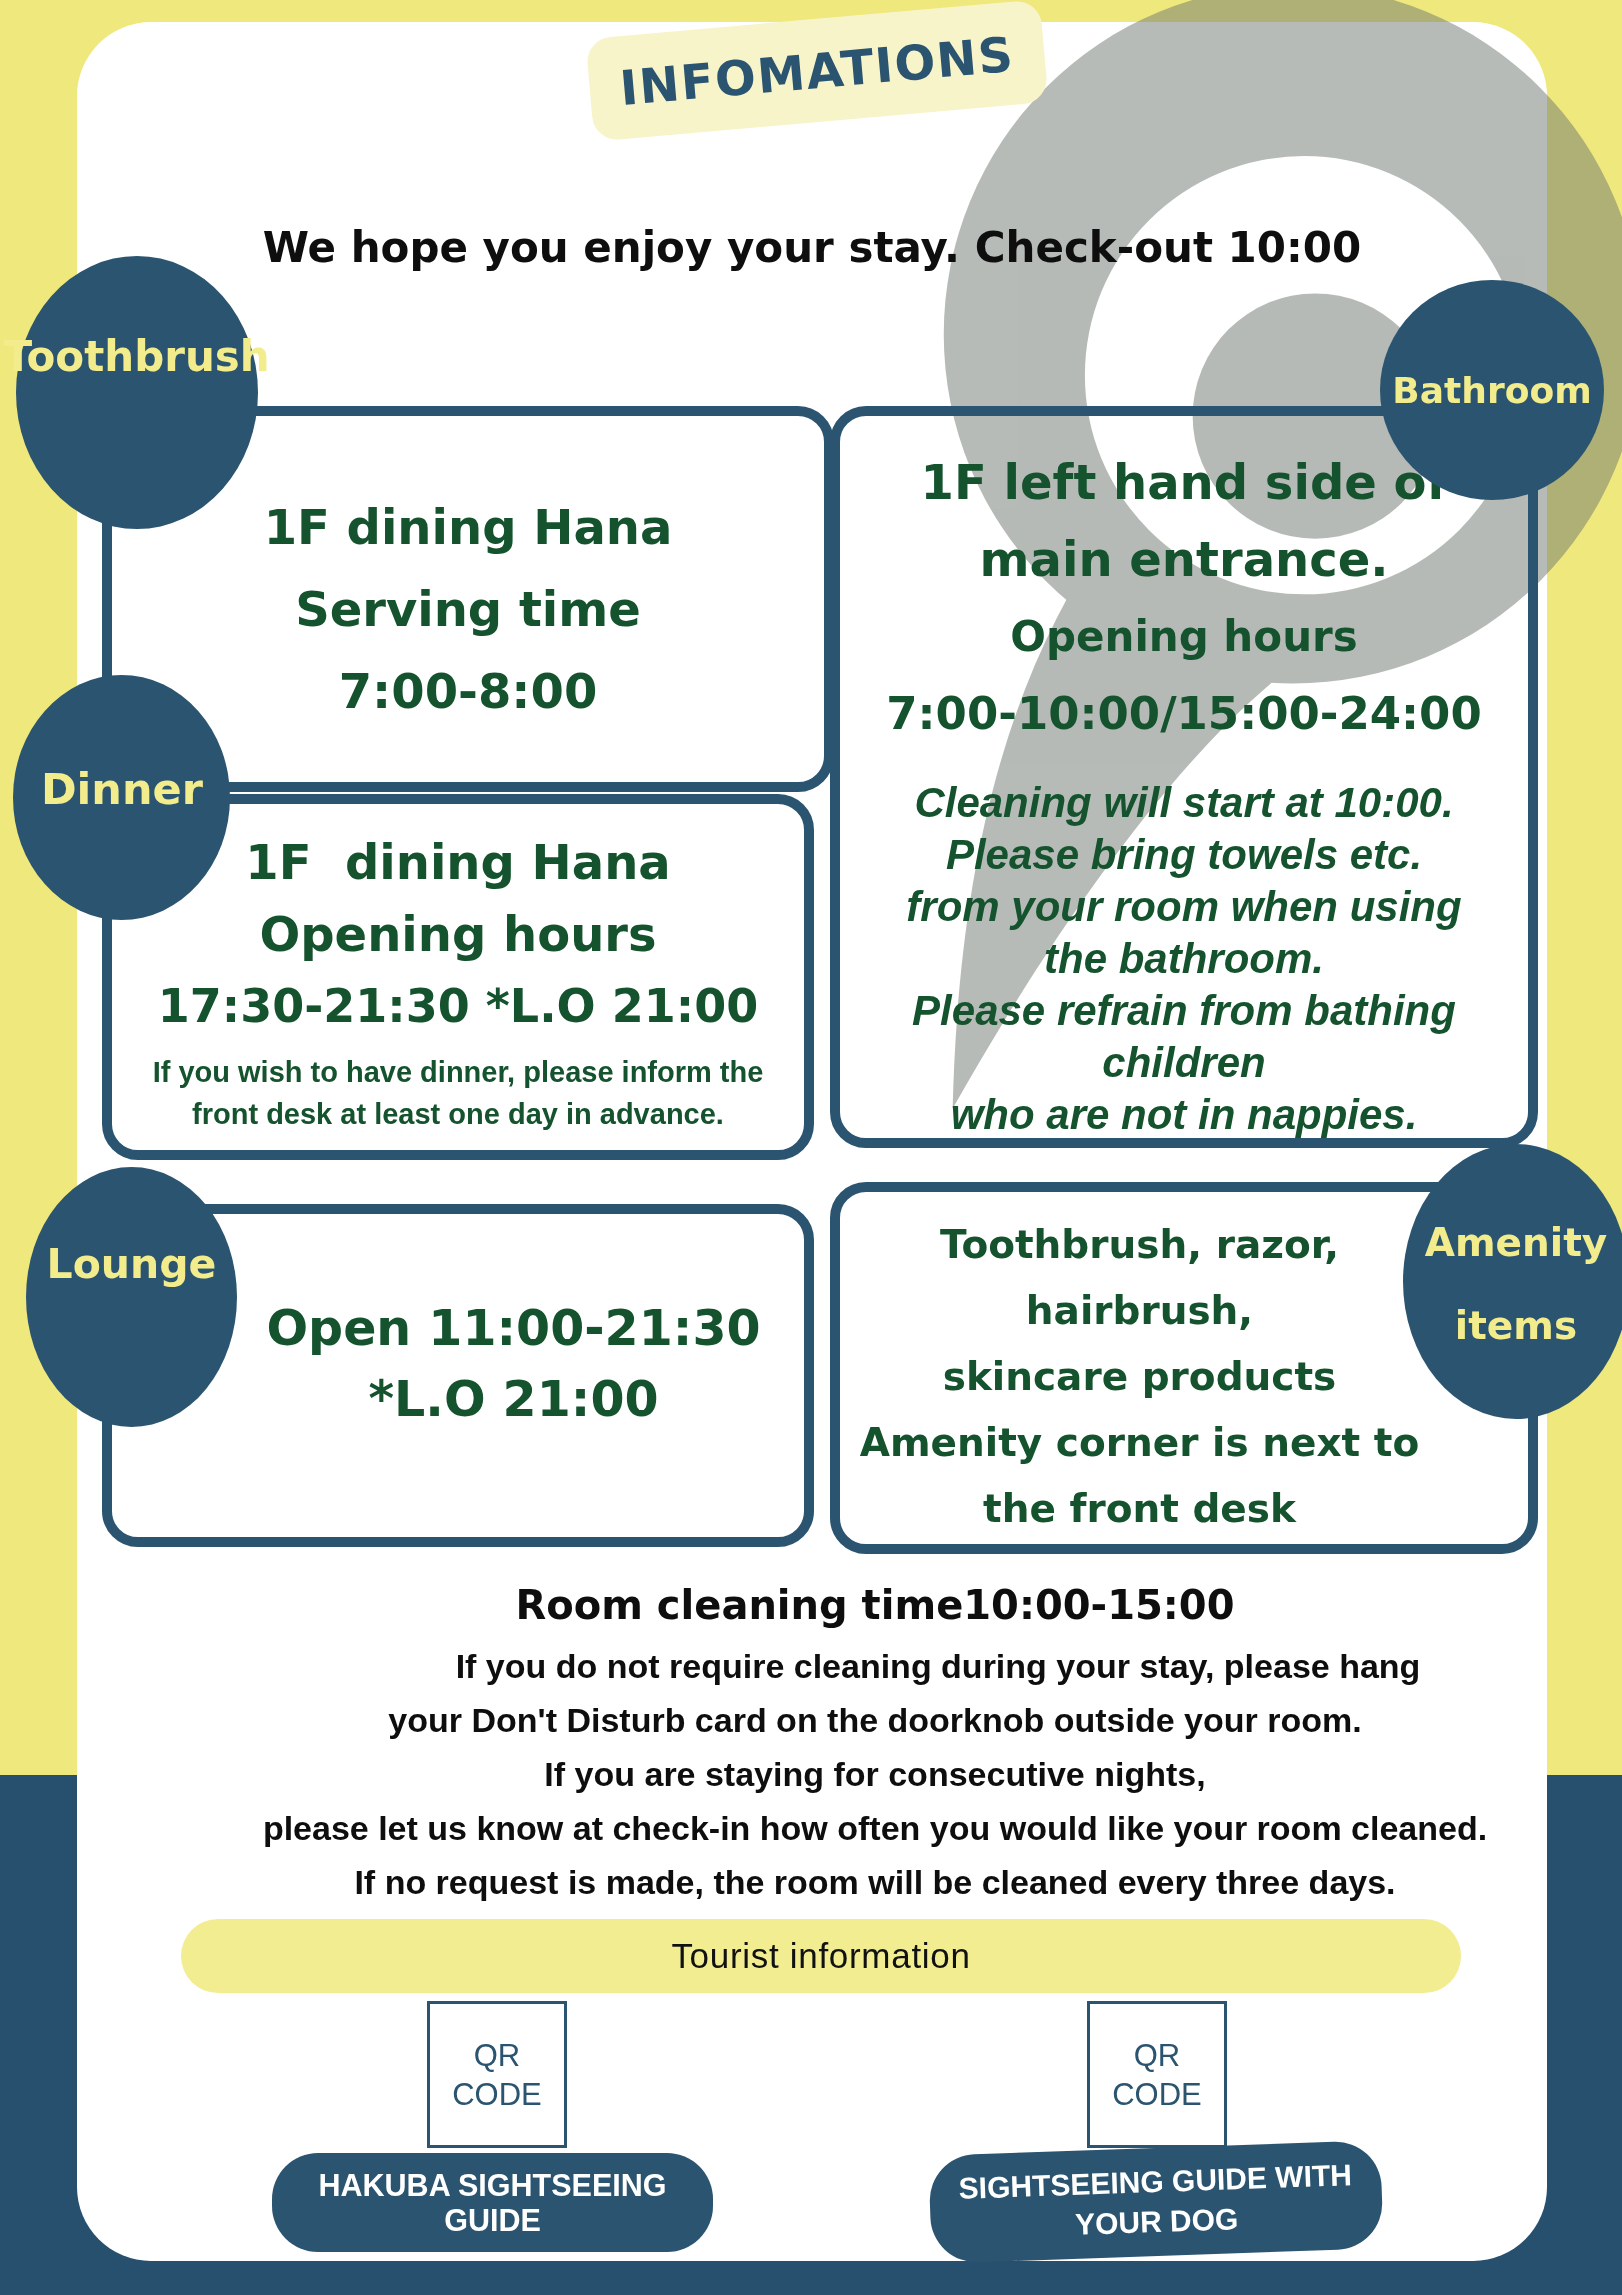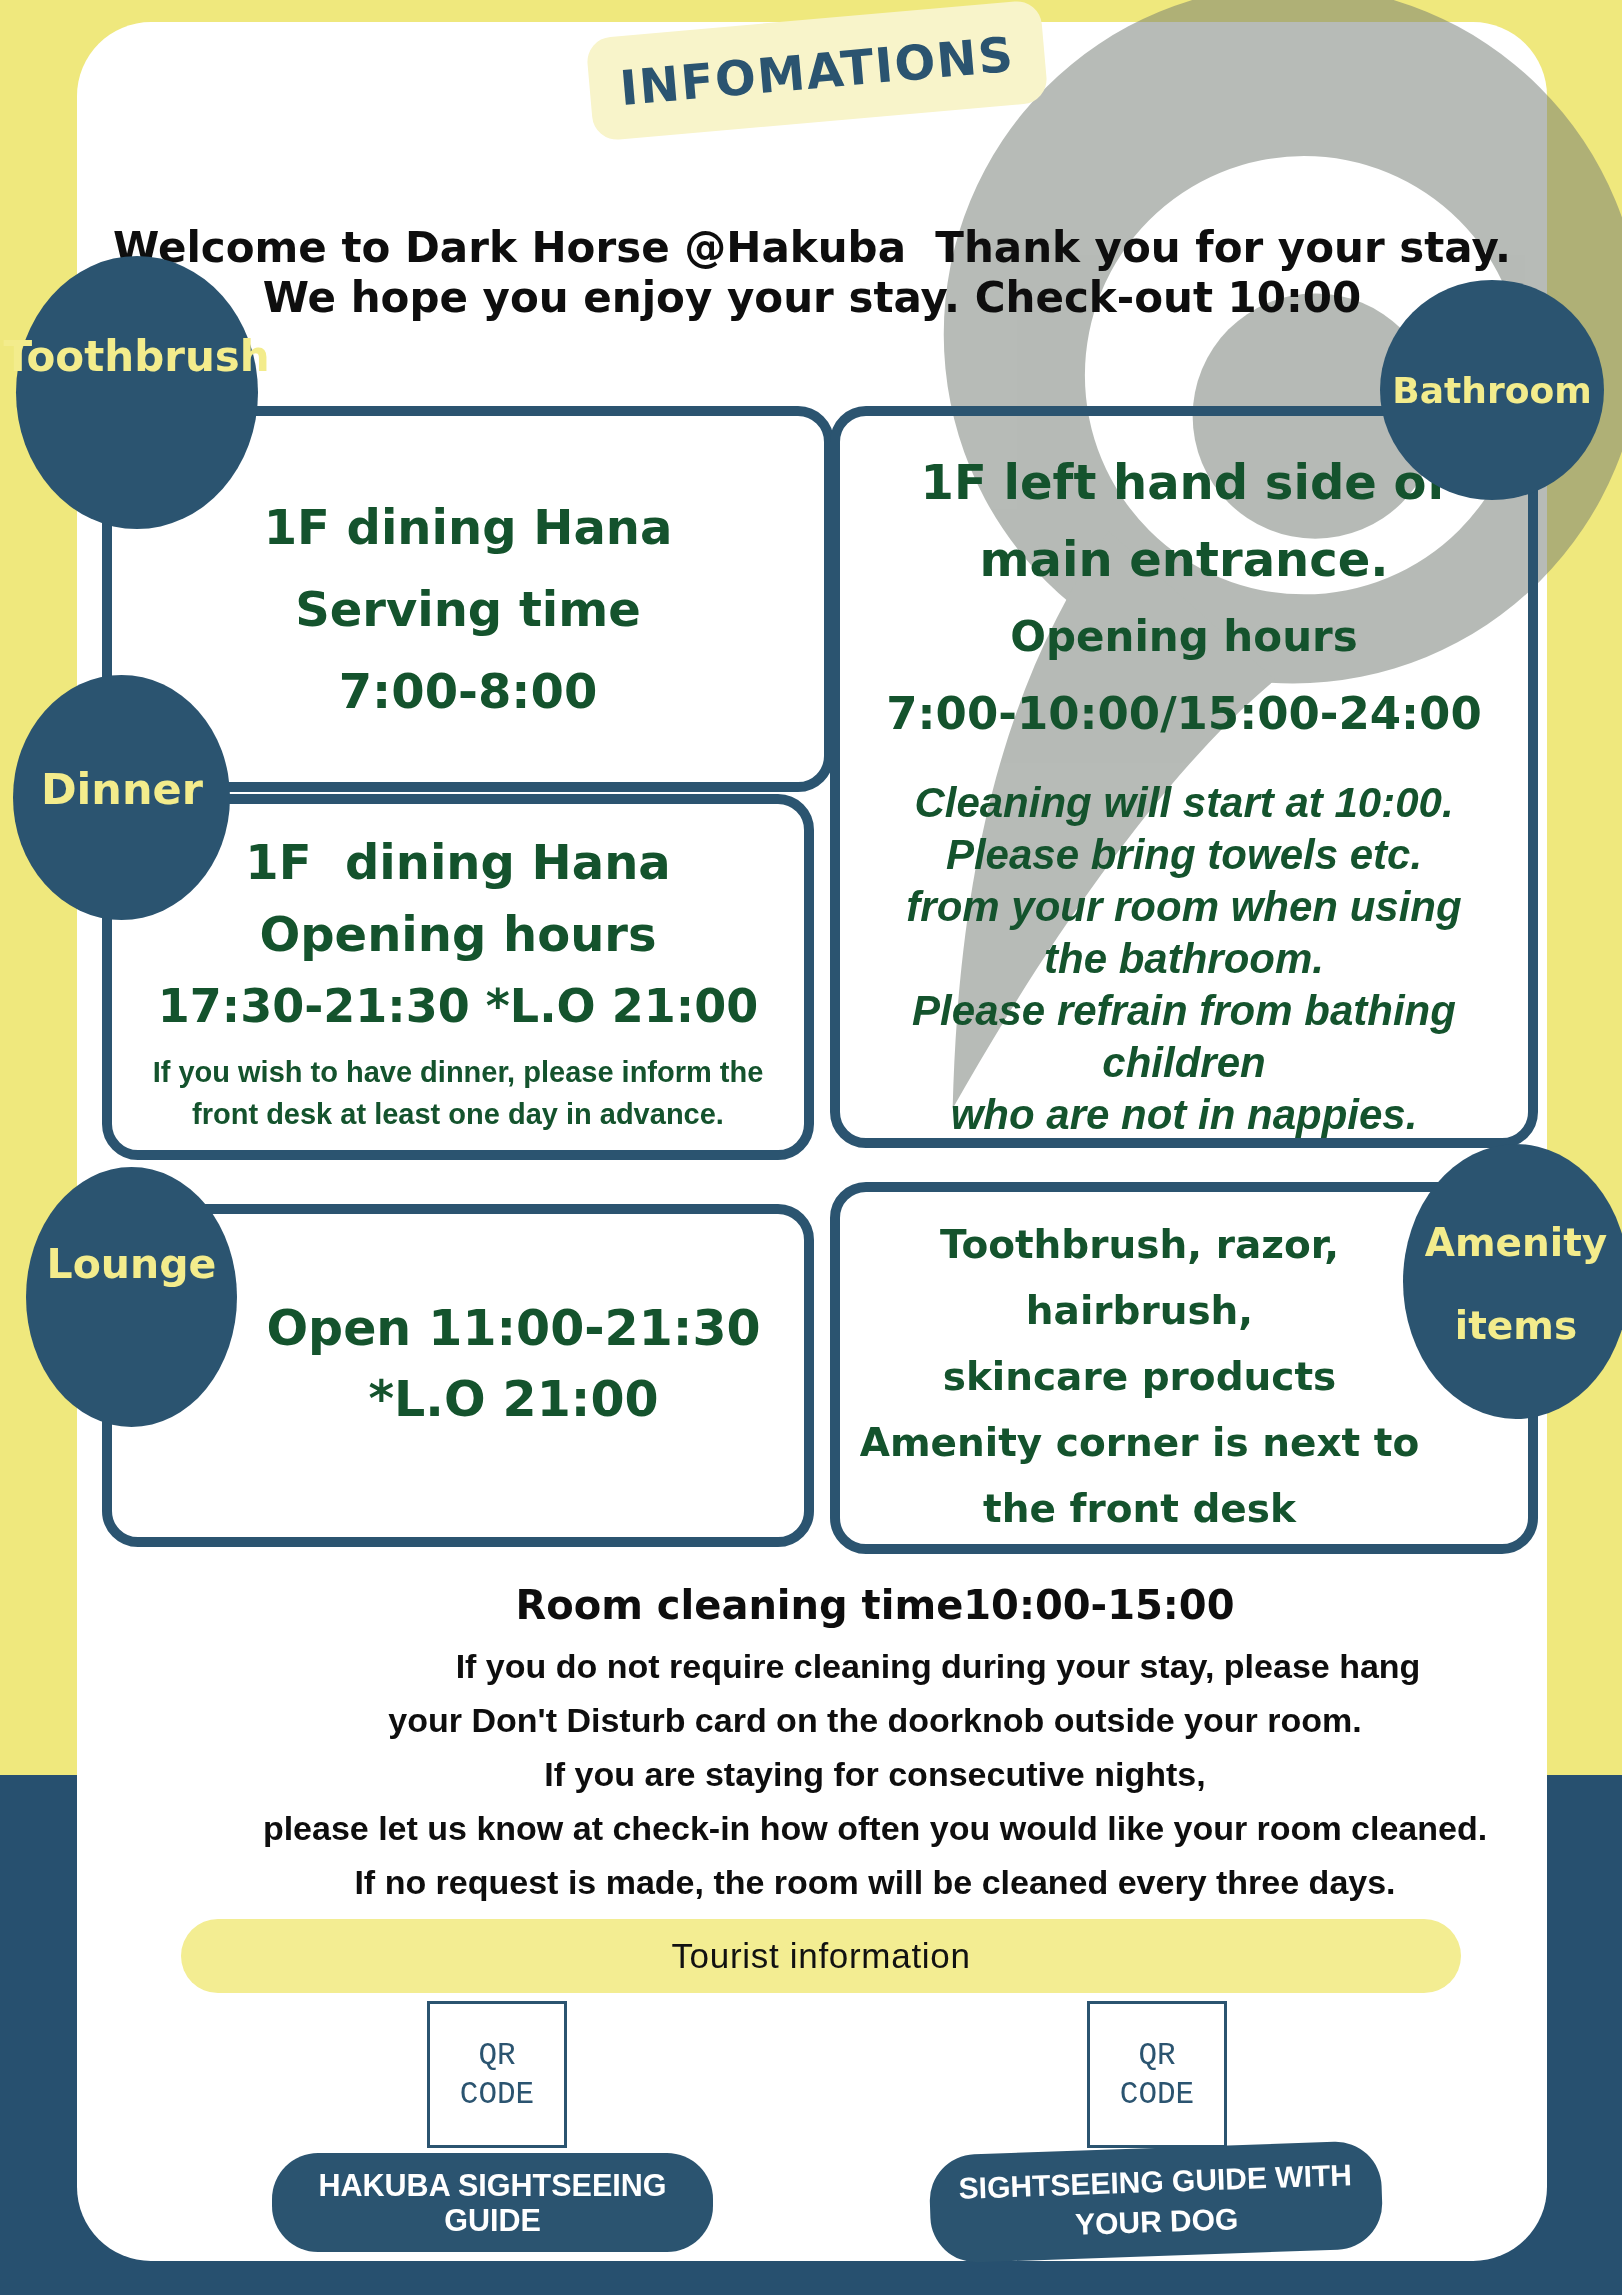--- a/index.html
+++ b/index.html
@@ -69,21 +69,21 @@
   .cleaning .ctitle{font-weight:bold;font-size:40px;line-height:48px;margin-bottom:10.4px;}
   .cleaning .cline{font-family:"Liberation Sans",sans-serif;font-weight:bold;font-size:34px;line-height:54px;}
   .cleaning .indent{padding-left:126px;}
 
   
   .tourist-pill{position:absolute;left:181px;top:1919px;width:1280px;height:74px;border-radius:37px;
                 background:#f3ed92;display:flex;align-items:center;justify-content:center;}
   .tourist-pill span{font-family:"Liberation Sans",sans-serif;font-size:35px;color:#111;letter-spacing:0.7px;}
   .qrbox{position:absolute;width:134px;height:141px;background:#fff;border:3px solid #2b5470;
          display:flex;flex-direction:column;align-items:center;justify-content:center;
-         font-family:Liberation Mono, monospace;font-size:31px;line-height:39px;color:#2b5470;text-align:center;}
+         font-family:Liberation Sans, sans-serif;font-size:31px;line-height:39px;color:#2b5470;text-align:center;}
   .qr1{left:427px;top:2001px;}
   .qr2{left:1087px;top:2001px;}
   .guide-pill{position:absolute;background:#2b5470;border-radius:46px;color:#ffffff;
               display:flex;flex-direction:column;align-items:center;justify-content:center;
               font-family:"Liberation Sans",sans-serif;font-weight:bold;text-align:center;}
   .pill1{left:272px;top:2153px;width:441px;height:99px;font-size:30.5px;}
   .pill2{left:930px;top:2148px;width:452px;height:108px;font-size:30px;line-height:40px;transform:rotate(-2deg);}
 </style>
 </head>
 <body>
@@ -100,21 +100,20 @@
                                    M2050,505 A295,295 0 1 0 1460,505 A295,295 0 1 0 2050,505 Z"></path>
       <circle cx="1770" cy="560" r="165"></circle>
       <path d="M1282,1492 C1290,1170 1352,915 1492,715 L1716,915 C1566,1040 1412,1262 1282,1492 Z"></path>
     </g>
   </svg>
 
   <div class="banner">
     <span class="bind">INFOMATIONS</span>
   </div>
   <div class="welcome">
-    <div class="bind">Welcome to Dark Horse @Hakuba  Thank you for your stay.</div>
     <div class="bind">We hope you enjoy your stay. Check-out 10:00</div>
   </div>
 
   <div class="ibox box-breakfast">
     <div class="bigline bind">1F dining Hana</div>
     <div class="bigline bind">Serving time</div>
     <div class="bigline bind">7:00-8:00</div>
   </div>
 
   <div class="ibox box-dinner">

